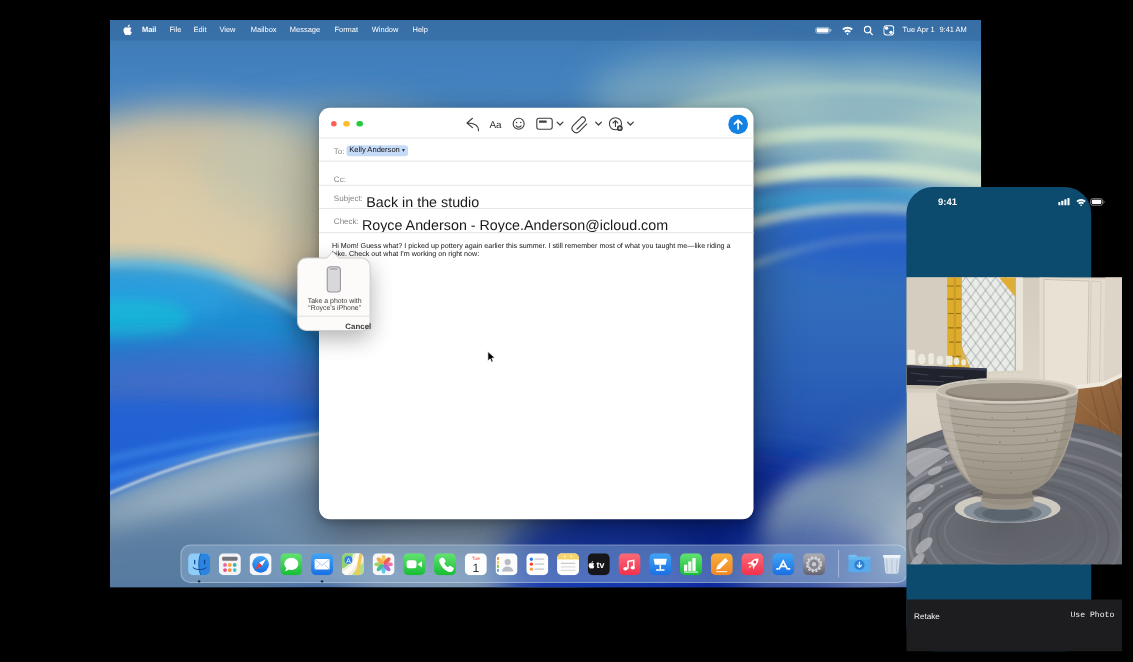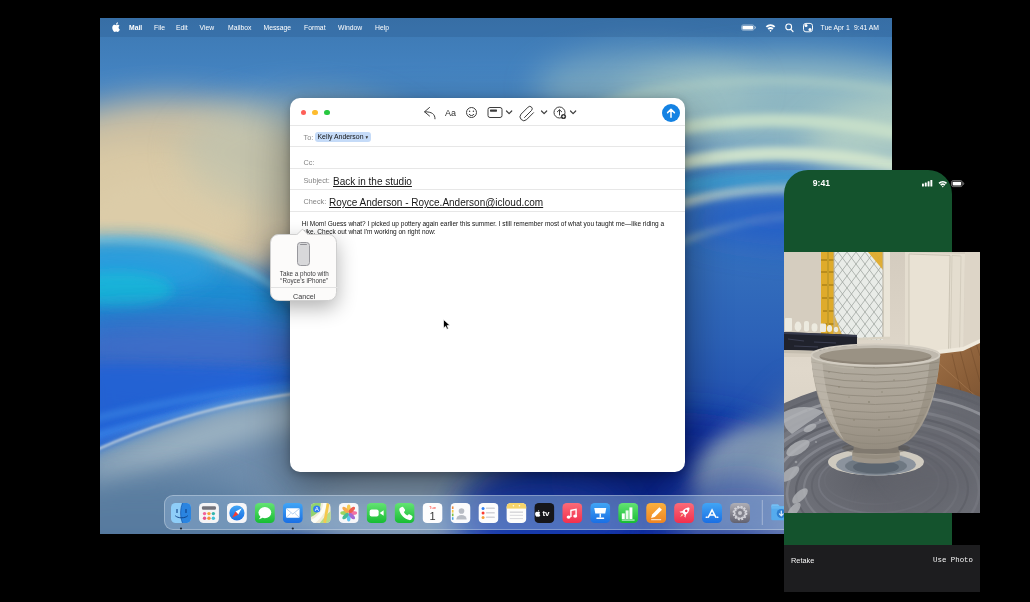--- a/index.html
+++ b/index.html
@@ -10,31 +10,31 @@
   #wall{position:absolute;left:0;top:0;}
   
   #menubar{position:absolute;left:0;top:0;width:792px;height:19px;background:rgba(30,60,100,0.10);}
   .mi{position:absolute;top:0;height:19px;line-height:19px;color:#fff;font-size:6.8px;}
   
   #mailwin{position:absolute;left:190px;top:56px;width:394.5px;height:374px;background:#fff;
            border-radius:10px;box-shadow:0 18px 45px rgba(0,0,0,0.45), 0 2px 8px rgba(0,0,0,0.25);margin-top:24px;}
   .tl{position:absolute;top:11.6px;width:5.8px;height:5.8px;border-radius:50%;}
   .sep{position:absolute;left:0;width:394.5px;height:1px;background:#e7e7e7;}
   .flabel{position:absolute;left:13.5px;color:#848484;font-size:7.3px;}
-  .fval{position:absolute;color:#1a1a1a;font-size:10px;text-decoration:underline;}
+  .fval{position:absolute;color:#1a1a1a;font-size:13px;}
   
   #popover{position:absolute;left:170px;top:215.5px;width:66.5px;height:67.5px;background:#fcfbfa;
            border:0.8px solid #cfcfcf;border-radius:8.5px;box-shadow:0 7px 20px rgba(0,0,0,0.30);}
   #popover:before{content:"";position:absolute;left:27.2px;top:-4.6px;width:8px;height:8px;background:#fcfbfa;
            border-left:0.8px solid #cfcfcf;border-top:0.8px solid #cfcfcf;transform:rotate(45deg);border-radius:2px 0 0 0;}
   
   #dock{position:absolute;left:64px;top:477px;width:661px;height:35px;border-radius:9px;
         background:rgba(146,178,214,0.46);border:0.6px solid rgba(255,255,255,0.30);}
   
-  #phone{position:absolute;left:784px;top:170px;width:168px;height:422px;background:#14532d;border-radius:24px;}
+  #phone{position:absolute;left:824px;top:170px;width:168px;height:422px;background:#0c4a6e;border-radius:24px;}
   #phototb{position:absolute;left:0;top:375px;width:196px;height:47px;background:#1d1d1f;color:#f5f5f5;font-size:7.4px;padding-left:32px;}
 </style>
 </head>
 <body>
 <div id="canvas">
   <div id="desktop">
     <svg id="wall" width="792" height="516" viewBox="0 0 792 516">
       <defs>
         <linearGradient id="base" x1="0" y1="0" x2="0" y2="1">
           <stop offset="0" stop-color="#3d78b2"></stop>
@@ -200,21 +200,21 @@
       <div class="sep" style="top:112.5px;"></div>
       <div style="position:absolute;left:11.8px;top:121.9px;font-size:6.5px;line-height:8.4px;color:#111;white-space:nowrap;">Hi Mom! Guess what? I picked up pottery again earlier this summer. I still remember most of what you taught me—like riding a<br>bike. Check out what I'm working on right now:</div>
       <div style="position:absolute;left:11px;top:144.5px;width:1.6px;height:8.5px;background:#2c6be0;"></div>
     </div>
 
     <div id="popover">
       <div style="position:absolute;left:25.5px;top:7.5px;width:13.5px;height:24px;border:1.2px solid #98989d;border-radius:3.5px;background:#d8d8da;"></div>
       <div style="position:absolute;left:28.5px;top:9px;width:7.5px;height:1.5px;background:#8e8e93;border-radius:1px;"></div>
       <div style="position:absolute;left:0;top:35px;width:66.5px;text-align:center;font-size:6.3px;line-height:7px;color:#3c3c3e;">Take a photo with<br>“Royce’s iPhone”</div>
       <div style="position:absolute;left:0;top:52.8px;width:66.5px;height:1px;background:#e2e2e2;"></div>
-      <div style="position:absolute;left:0;top:57px;width:66.5px;text-align:center;font-size:7.2px;font-weight:400;color:#3a3a3c;">Cancel</div>
+      <div style="position:absolute;left:0;top:57px;width:66.5px;text-align:right;font-size:7.2px;font-weight:700;color:#3a3a3c;">Cancel</div>
     </div>
 
     <div id="dock"></div>
     <svg id="dockicons" style="position:absolute;left:64px;top:477px;" width="661" height="40" viewBox="0 0 661 40">
       <defs>
         <linearGradient id="gBlue" x1="0" y1="0" x2="0" y2="1">
             <stop offset="0" stop-color="#41a5f5"></stop>
             <stop offset="1" stop-color="#1a6fe4"></stop>
           </linearGradient>
         <linearGradient id="gGreen" x1="0" y1="0" x2="0" y2="1">

